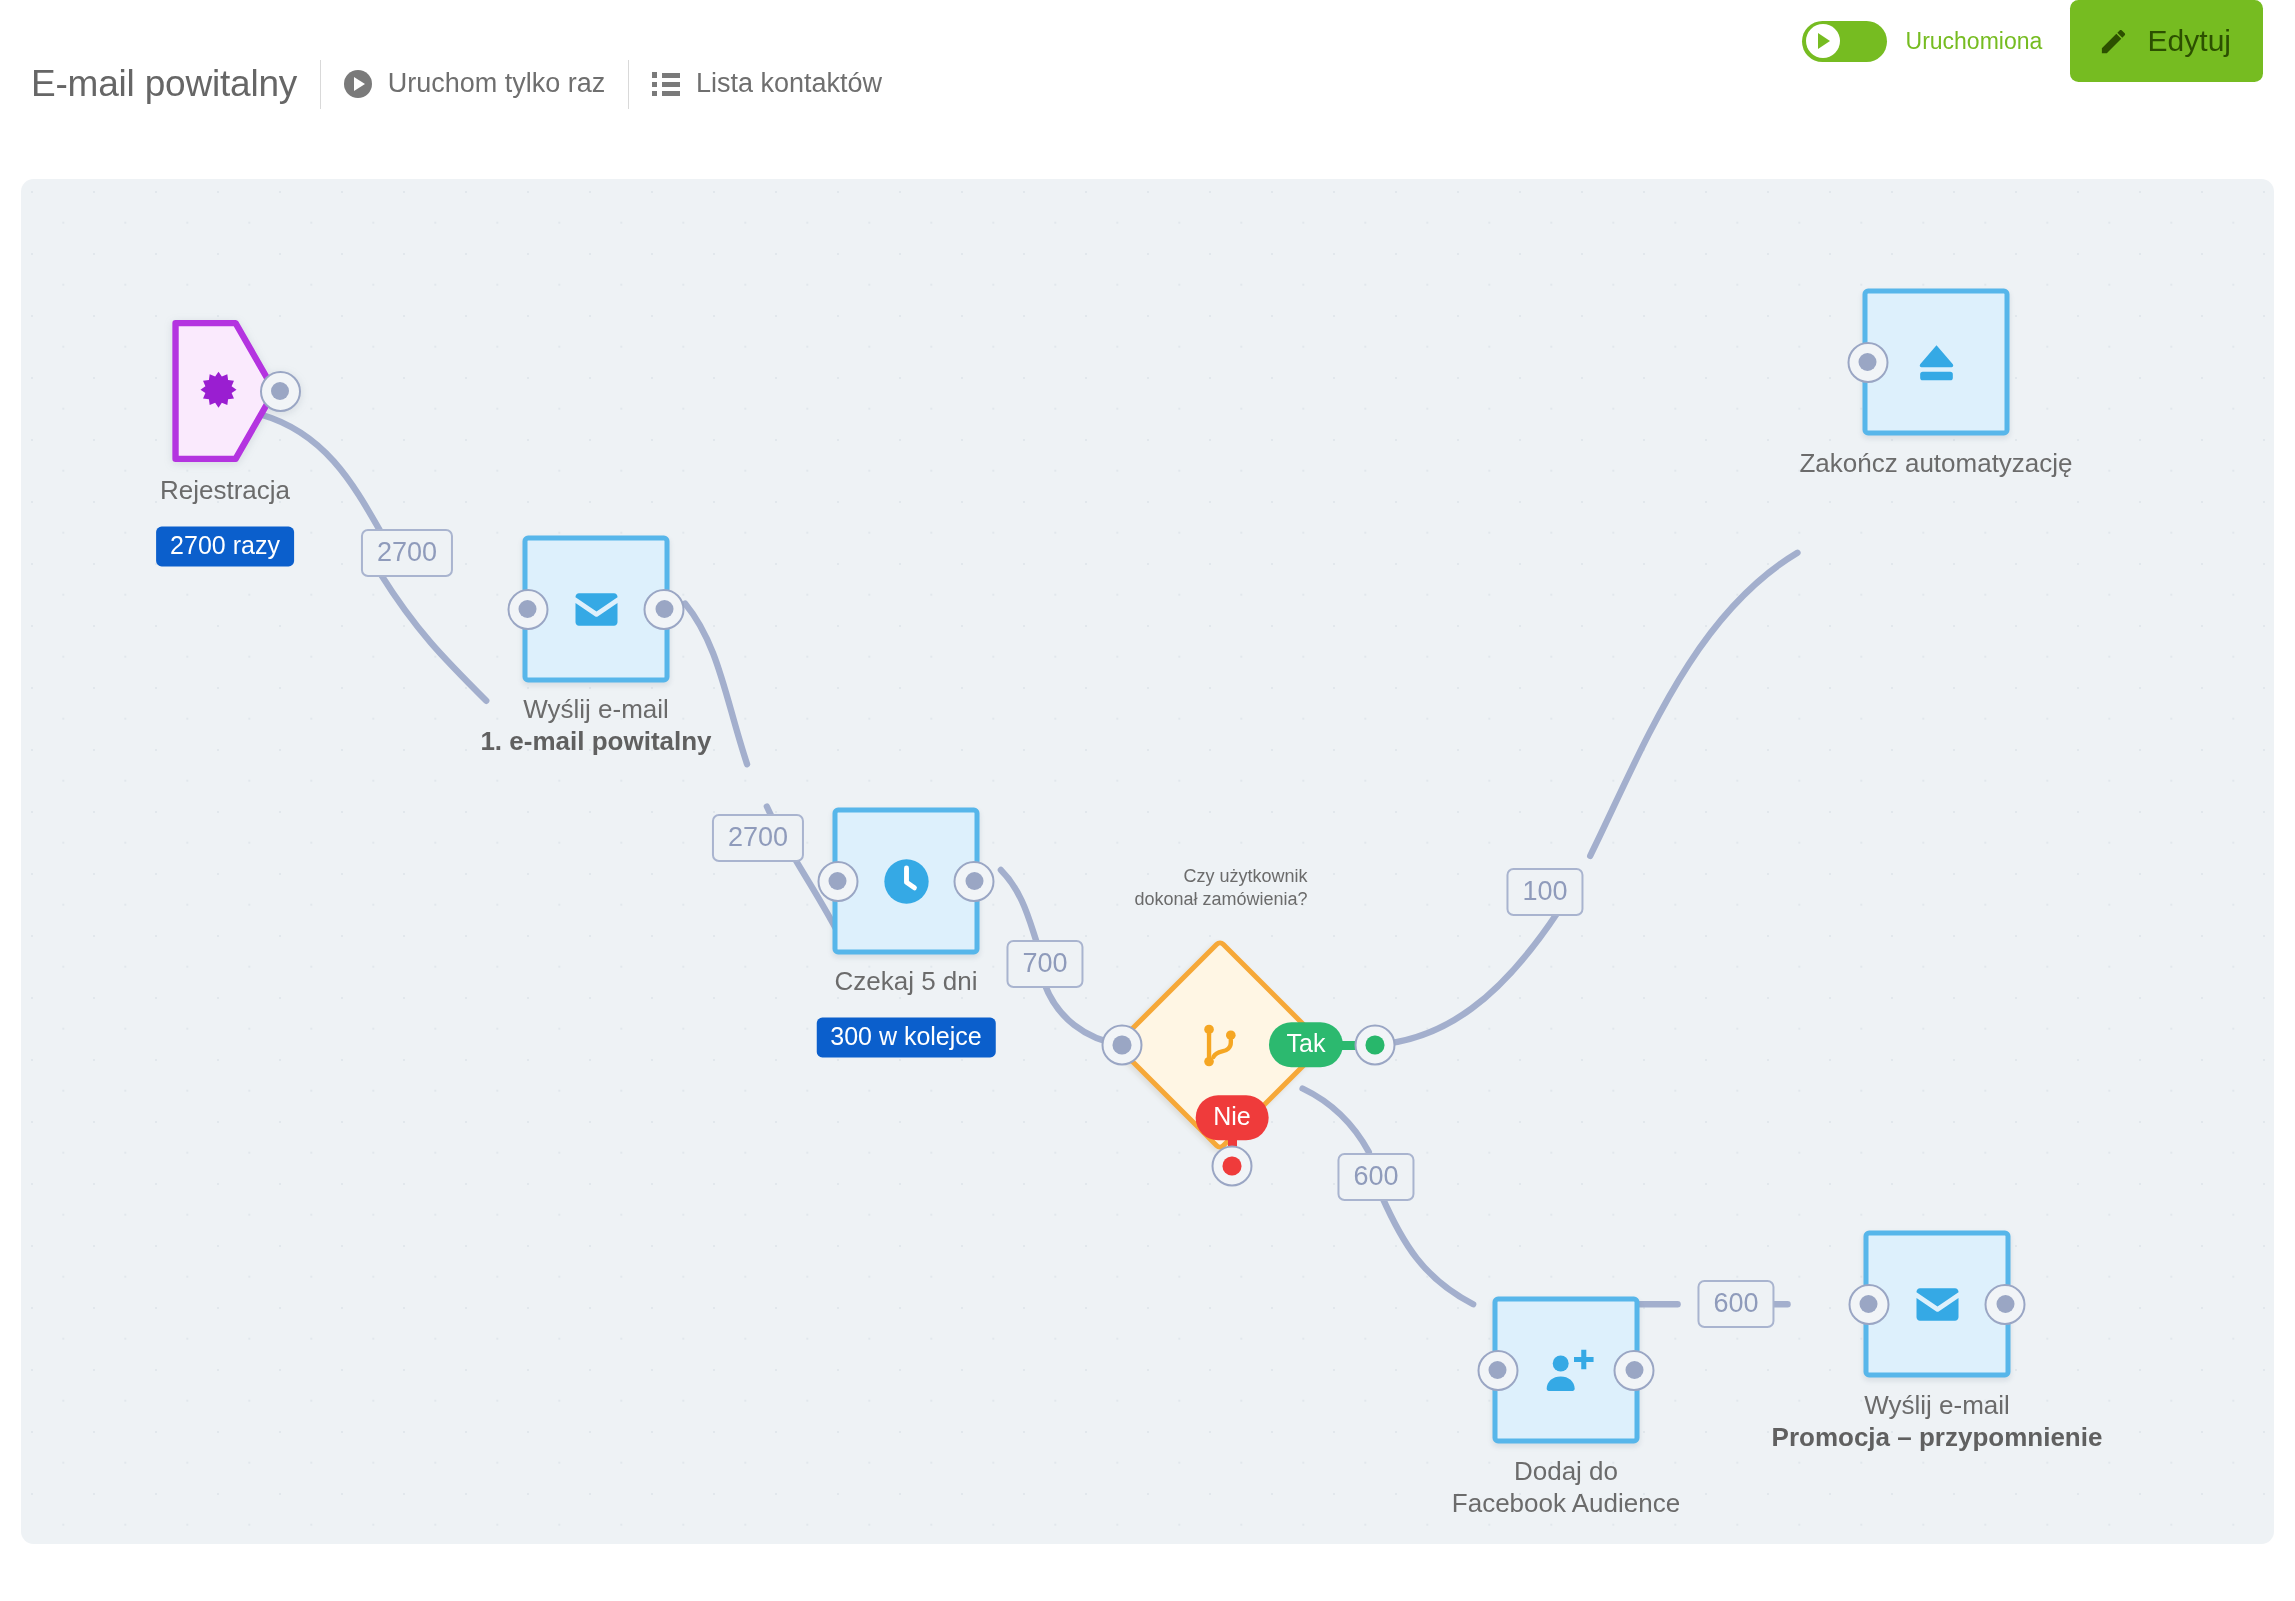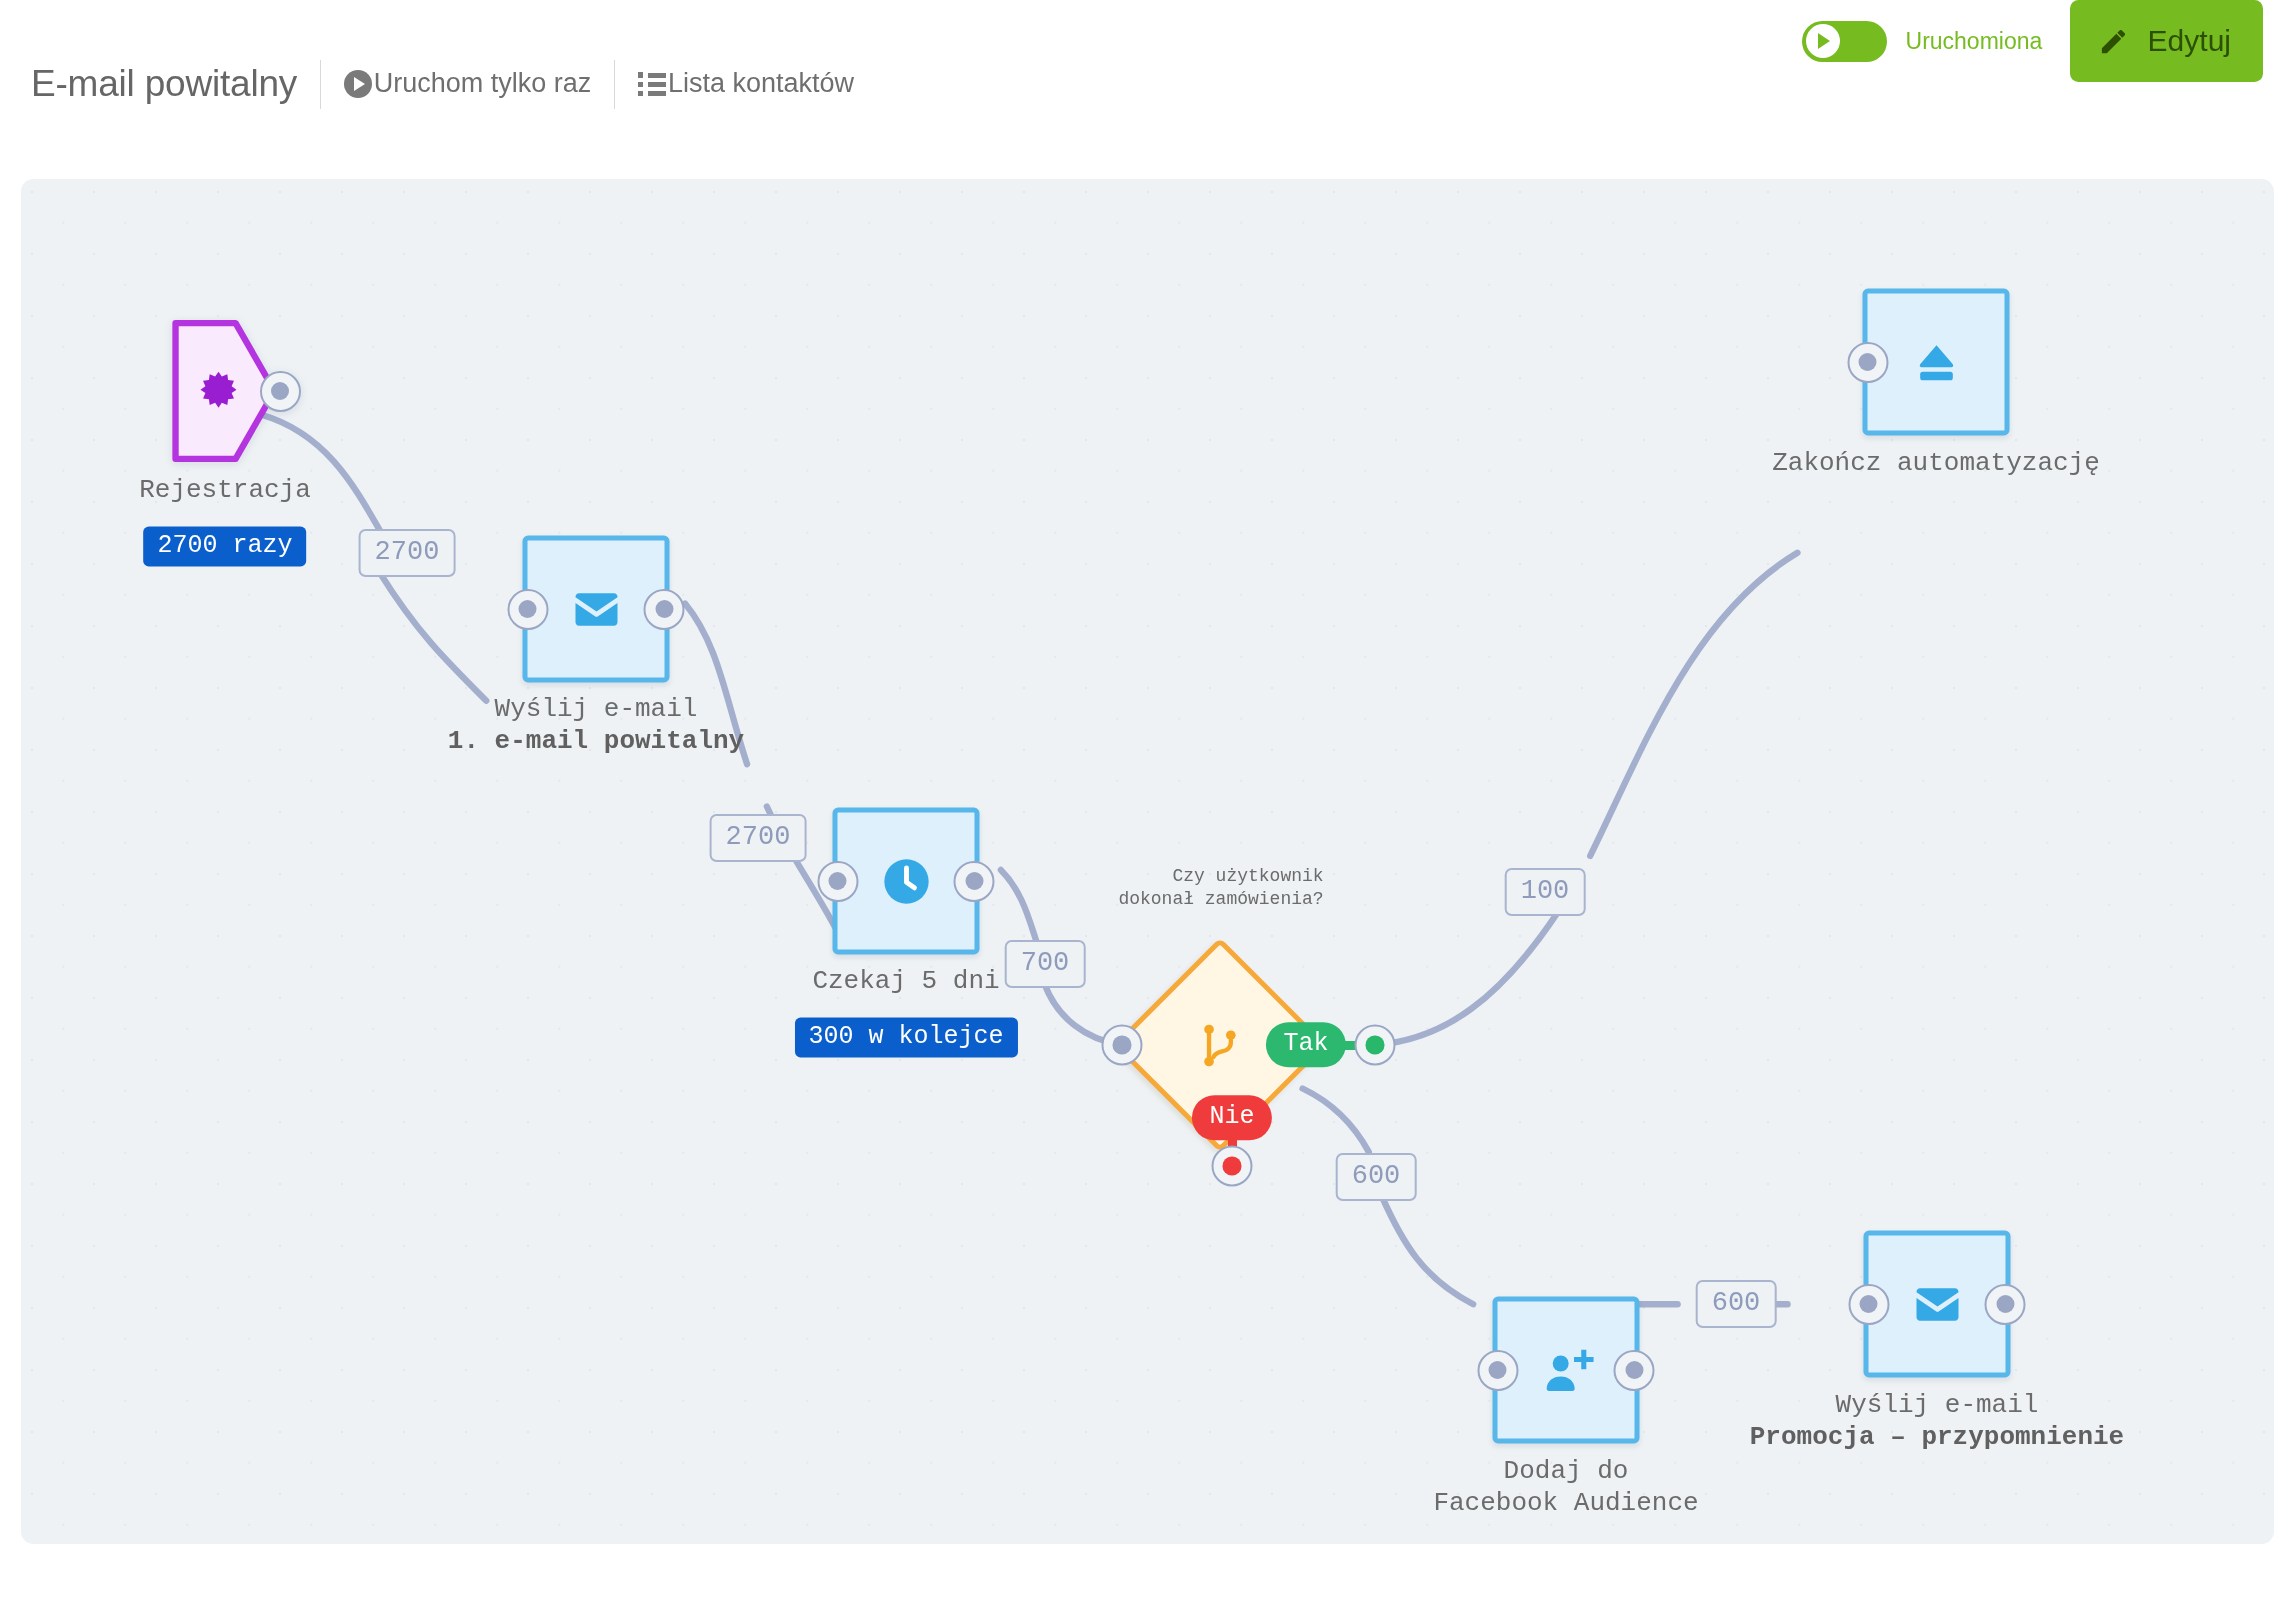--- a/index.html
+++ b/index.html
@@ -59,21 +59,21 @@
     width: 1.4px;
     height: 49px;
     background: #d9d9d9;
     margin: 0 22.6px;
     flex: none;
   }
 
   .hdr-tab {
     display: flex;
     align-items: center;
-    gap: 2px;
+    gap: 16px;
     white-space: nowrap;
     cursor: pointer;
   }
   .hdr-tab-label {
     font-size: 27px;
     color: #6f6f6f;
     font-weight: 400;
     line-height: 1;
     padding-bottom: 1.4px;
   }
@@ -193,21 +193,20 @@
     width: 2253px;
     height: 1365px;
     background-color: #eef2f5;
     border-radius: 12.7px;
     background-image:
       radial-gradient(#e1e7ec 1.1px, transparent 1.2px),
       radial-gradient(#e1e7ec 1.1px, transparent 1.2px);
     background-size: 62px 62px, 62px 62px;
     background-position: 11.3px 12.7px, 42px 44px;
     overflow: hidden;
-    font-family: Liberation Mono, monospace;
   }
 
   #edge-layer {
     position: absolute;
     left: 0; top: 0;
     width: 2253px; height: 1365px;
     pointer-events: none;
   }
 
   

